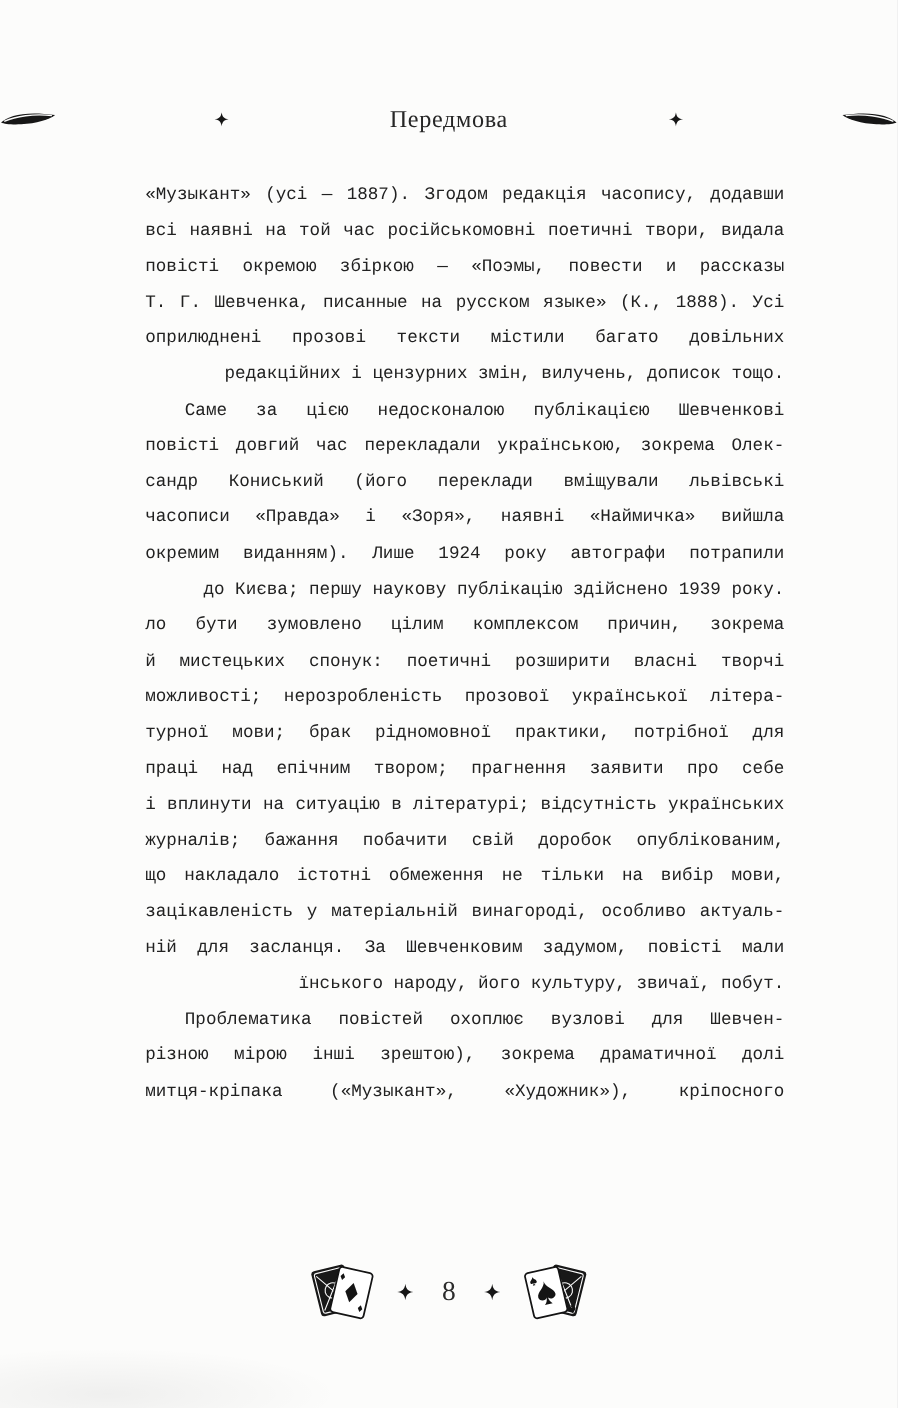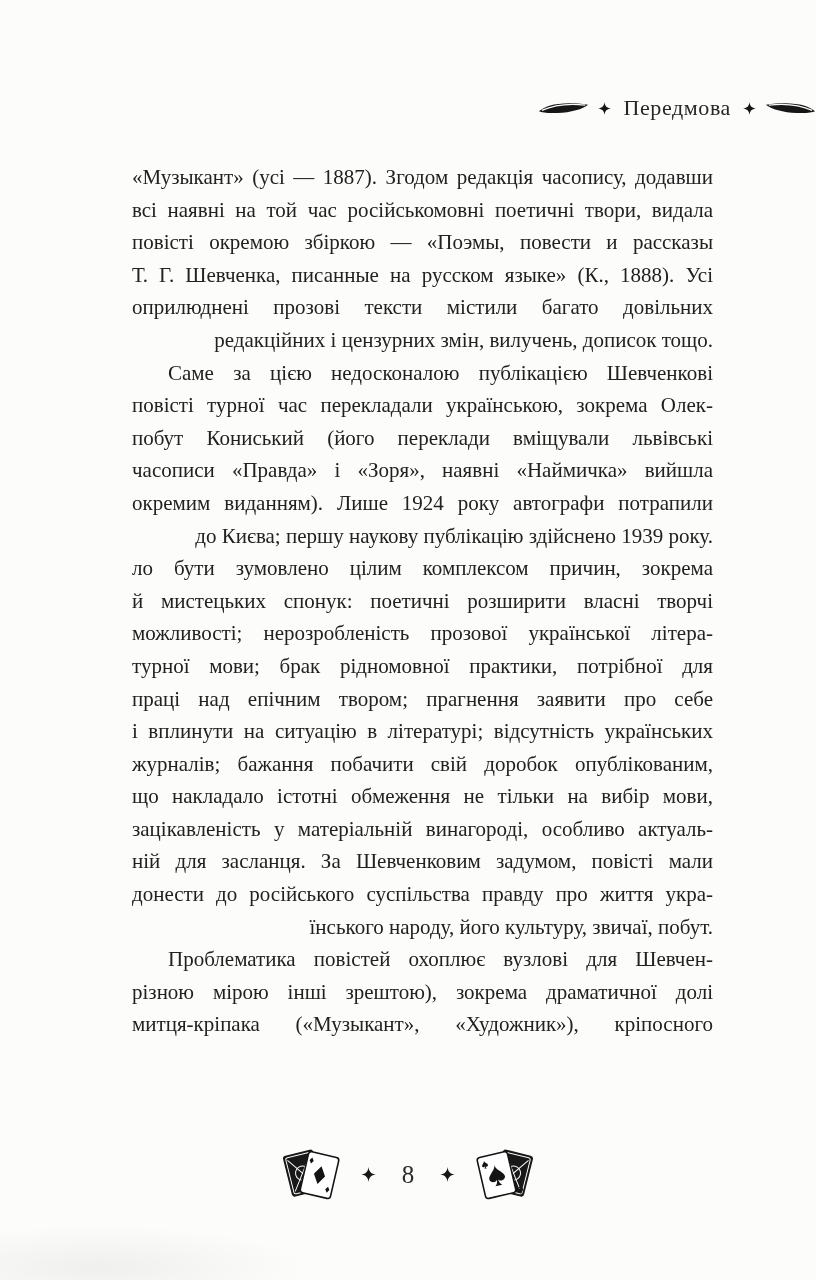--- a/index.html
+++ b/index.html
@@ -10,30 +10,30 @@
   }
   .vignette{
     position:absolute;inset:0;pointer-events:none;
     background:
       radial-gradient(ellipse 300px 60px at 12% 99%, rgba(0,0,0,0.05), rgba(0,0,0,0) 70%),
       radial-gradient(ellipse 900px 1400px at 50% 45%, rgba(0,0,0,0) 78%, rgba(0,0,0,0.025) 100%);
   }
   
   .header{
     position:absolute;top:97px;left:0;right:0;
-    display:flex;justify-content:flex-end;align-items:center;gap:8px;
+    display:flex;justify-content:space-between;align-items:center;gap:8px;
   }
   .header-title{font-size:22px;letter-spacing:0.6px;color:#262626;line-height:1;padding:0 4px;}
   .leaf{width:52px;height:18px;display:block;}
   .star{width:13px;height:13px;display:block;}
   .star-lg{width:15px;height:15px;display:block;}
   
   .textblock{
     position:absolute;left:132px;top:161px;width:581px;
-    font-size:21px;line-height:32.6px;
+    font-size:16px;line-height:32.6px;font-family:Liberation Mono, monospace;
   }
   .line{height:32.6px;overflow:hidden;text-align:justify;}
   .line::after{content:"";display:inline-block;width:100%;}
   .line.indent{text-indent:36px;}
   .line.noj{text-align:right;}
   .line.noj::after{content:none;}
   
   .footer{
     position:absolute;top:1145px;left:0;right:0;
     display:flex;justify-content:center;align-items:center;gap:16px;
@@ -68,36 +68,35 @@
   </div>
 
   <div class="textblock">
       <div class="line">«Музыкант» (усі — 1887). Згодом редакція часопису, додавши</div>
       <div class="line">всі наявні на той час російськомовні поетичні твори, видала</div>
       <div class="line">повісті окремою збіркою — «Поэмы, повести и рассказы</div>
       <div class="line">Т. Г. Шевченка, писанные на русском языке» (К., 1888). Усі</div>
       <div class="line">оприлюднені прозові тексти містили багато довільних</div>
       <div class="line noj">редакційних і цензурних змін, вилучень, дописок тощо.</div>
       <div class="line indent">Саме за цією недосконалою публікацією Шевченкові</div>
-      <div class="line">повісті турної час перекладали українською, зокрема Олек-</div>
-      <div class="line">побут Кониський (його переклади вміщували львівські</div>
+      <div class="line">повісті довгий час перекладали українською, зокрема Олек-</div>
+      <div class="line">сандр Кониський (його переклади вміщували львівські</div>
       <div class="line">часописи «Правда» і «Зоря», наявні «Наймичка» вийшла</div>
       <div class="line">окремим виданням). Лише 1924 року автографи потрапили</div>
       <div class="line noj">до Києва; першу наукову публікацію здійснено 1939 року.</div>
       <div class="line">ло бути зумовлено цілим комплексом причин, зокрема</div>
       <div class="line">й мистецьких спонук: поетичні розширити власні творчі</div>
       <div class="line">можливості; нерозробленість прозової української літера-</div>
       <div class="line">турної мови; брак рідномовної практики, потрібної для</div>
       <div class="line">праці над епічним твором; прагнення заявити про себе</div>
       <div class="line">і вплинути на ситуацію в літературі; відсутність українських</div>
       <div class="line">журналів; бажання побачити свій доробок опублікованим,</div>
       <div class="line">що накладало істотні обмеження не тільки на вибір мови,</div>
       <div class="line">зацікавленість у матеріальній винагороді, особливо актуаль-</div>
       <div class="line">ній для засланця. За Шевченковим задумом, повісті мали</div>
-      <div class="line">донести до російського суспільства правду про життя укра-</div>
       <div class="line noj">їнського народу, його культуру, звичаї, побут.</div>
       <div class="line indent">Проблематика повістей охоплює вузлові для Шевчен-</div>
       <div class="line">різною мірою інші зрештою), зокрема драматичної долі</div>
       <div class="line">митця-кріпака («Музыкант», «Художник»), кріпосного</div>
     </div>
 
   <div class="footer">
     <svg class="cards" viewBox="0 0 66 58">
       <g transform="rotate(-14 24 28)">
         <rect x="8" y="7" width="31" height="42" rx="3" fill="#181818"></rect>

